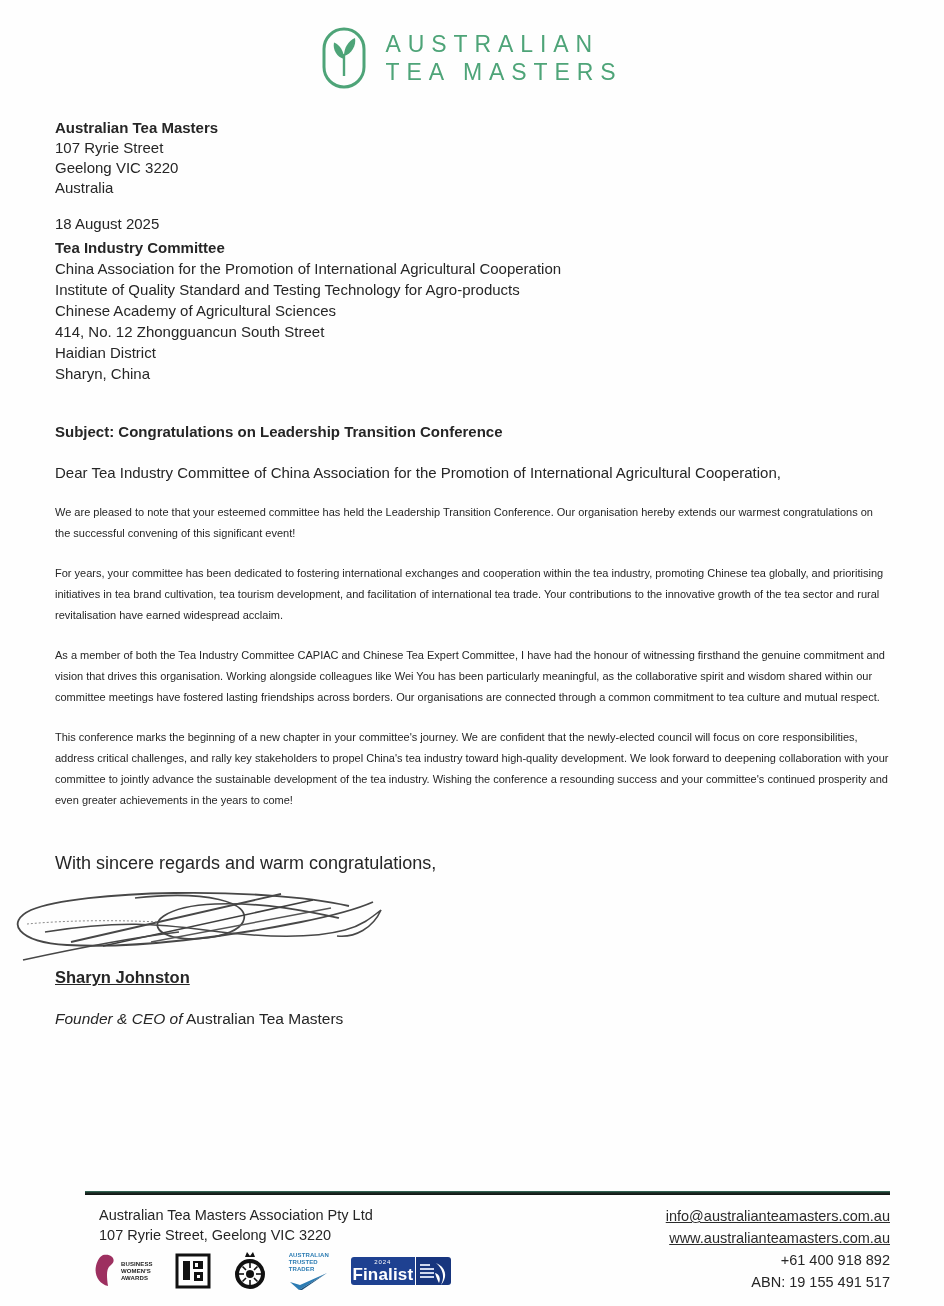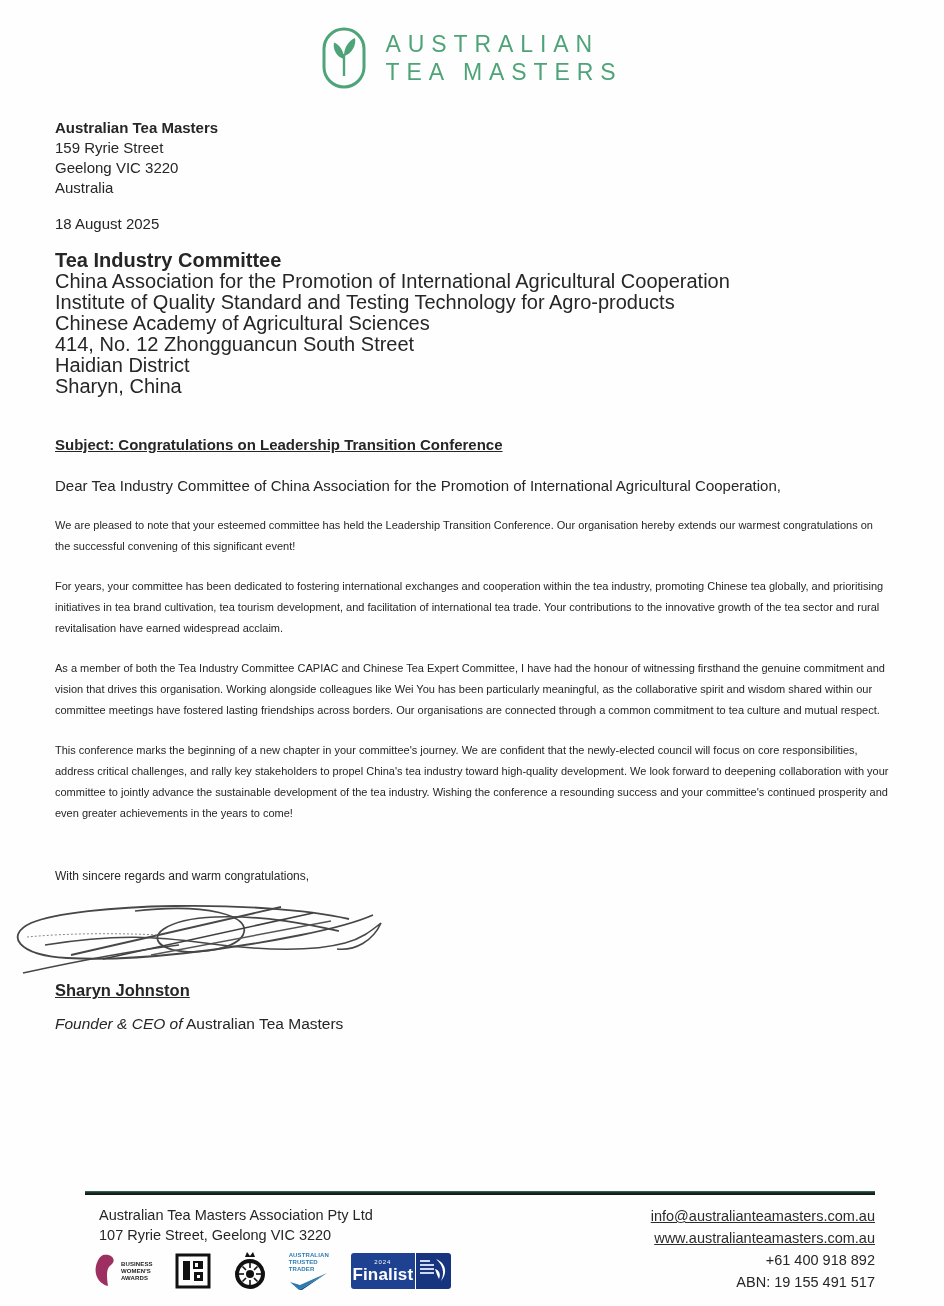--- a/index.html
+++ b/index.html
@@ -16,49 +16,49 @@
   .logo-badge { width:44px; height:62px; flex:0 0 auto; }
   .logo-word { display:flex; flex-direction:column; line-height:1.22; }
   .logo-word span {
     font-size:23px; letter-spacing:0.30em; color:#4ea478; font-weight:400;
   }
 
   
   .sender { margin-top:32px; line-height:20px; font-size:15px; }
   .bold { font-weight:bold; }
   .date-line { margin-top:15px; font-size:15px; line-height:21px; }
-  .recipient { margin-top:16px; line-height:21px; font-size:20px; }
-  .subject { margin-top:37px; font-weight:bold; font-size:15px; line-height:21px;text-decoration:underline; }
+  .recipient { margin-top:3px; line-height:21px; font-size:15px; }
+  .subject { margin-top:37px; font-weight:bold; font-size:15px; line-height:21px; }
   .salutation { margin-top:20px; font-size:15px; line-height:21px; }
   .para { margin-top:19px; font-size:11px; line-height:21px; text-align:left; }
-  .closing { margin-top:42px; font-size:12px; line-height:21px; }
+  .closing { margin-top:42px; font-size:18px; line-height:21px; }
 
   .sig-scribble { margin-top:6px; margin-left:-46px; width:380px; height:84px; }
   .sig-name { margin-top:2px; font-weight:bold; font-size:16.5px; line-height:22px;text-decoration:underline; }
-  .sig-title { margin-top:12px; font-size:15.5px; line-height:21px; }
+  .sig-title { margin-top:20px; font-size:15.5px; line-height:21px; }
   .sig-title em { font-style:italic; }
 
   
-  .footer { position:absolute; left:0; right:15px; top:1191px; padding:0 54px 0 85px; }
+  .footer { position:absolute; left:0; right:0; top:1191px; padding:0 54px 0 85px; }
   .footer-rule { height:4px; width:100%;
     background:linear-gradient(to bottom,#3b7a64 0%, #1c2f28 40%, #101010 100%); }
   .footer-cols { display:flex; justify-content:space-between; margin-top:10px; }
   .f-left { font-size:14.5px; line-height:20px; }
   .f-left .f-company, .f-left .f-addr { padding-left:14px; }
   .badge-row { display:flex; align-items:center; gap:22px; margin-top:6px; padding-left:8px; }
   .f-right { text-align:right; font-size:14.5px; line-height:22px; }
   .f-link { color:#2b2b2b; text-decoration:underline; display:block; }
   .f-plain { display:block; }
 
   
   .badge { display:flex; align-items:center; gap:4px; }
   .tiny-lines { font-size:6px; line-height:7px; font-weight:bold; color:#222; letter-spacing:0.02em; }
   .ttt { display:flex; flex-direction:column; align-items:flex-start; }
   .ttt .tiny-lines { color:#2c7cb3; }
-  .finalist { display:flex; height:36px; border-radius:3px; overflow:hidden; }
+  .finalist { display:flex; height:28px; border-radius:3px; overflow:hidden; }
   .fin-left { background:#1e4191; color:#fff; width:64px; display:flex; flex-direction:column;
     align-items:center; justify-content:center; position:relative; }
   .fin-year { font-size:6px; line-height:7px; letter-spacing:0.15em; }
   .fin-word { font-size:17px; line-height:18px; font-weight:bold; letter-spacing:0.01em; }
   .fin-right { background:#17357e; width:36px; position:relative; border-left:1px solid #fff; }
   .fin-bars { position:absolute; left:4px; top:7px; }
   .fin-bars div { height:2px; background:#cfd8ef; margin-bottom:2px; width:14px; }
   .fin-bars div:nth-child(1){ width:10px; }
   .fin-sail { position:absolute; right:2px; top:4px; }
 </style>
@@ -79,21 +79,21 @@
     <span class="logo-word">
       <span>AUSTRALIAN</span>
       <span>TEA MASTERS</span>
     </span>
   </header>
 
   <div class="content">
 
     <section class="sender">
       <div class="bold">Australian Tea Masters</div>
-      <div>159 Ryrie Street</div>
+      <div>107 Ryrie Street</div>
       <div>Geelong VIC 3220</div>
       <div>Australia</div>
     </section>
 
     <div class="date-line">18 August 2025</div>
 
     <section class="recipient">
       <div class="bold">Tea Industry Committee</div>
       <div>China Association for the Promotion of International Agricultural Cooperation</div>
       <div>Institute of Quality Standard and Testing Technology for Agro-products</div>

